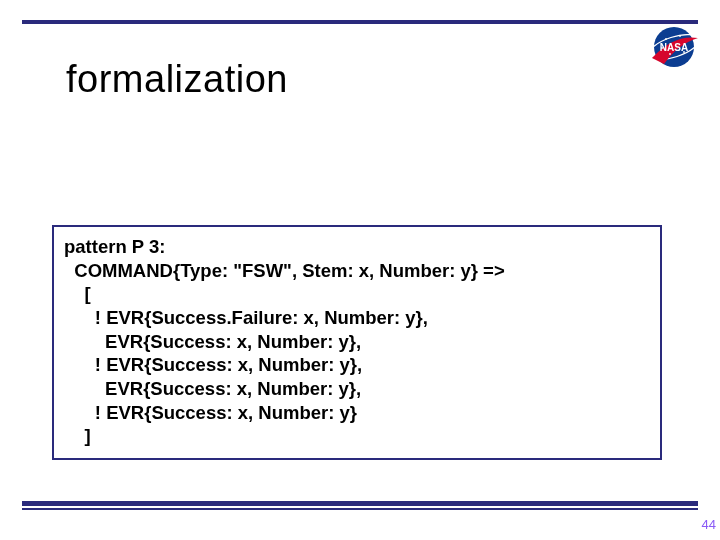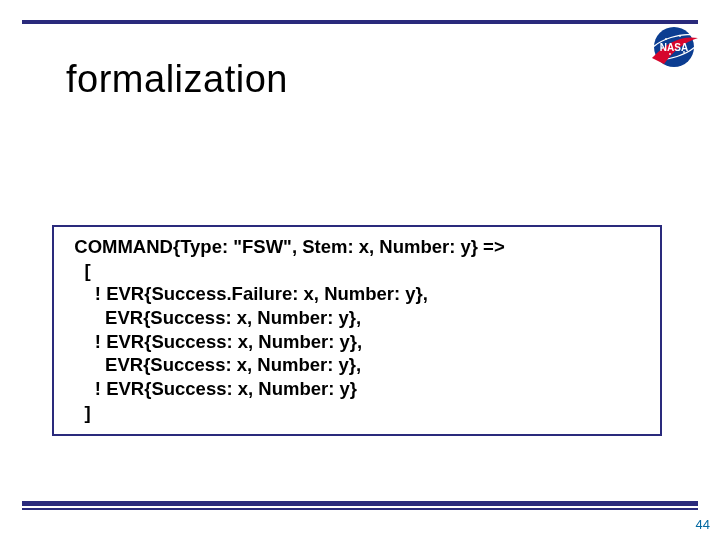--- a/index.html
+++ b/index.html
@@ -64,24 +64,24 @@
     height: 5px;
     background: #2a2a7c;
   }
   .bottom-rule-2 {
     height: 2px;
     background: #2a2a7c;
     margin-top: 2px;
   }
   .page-num {
     position: absolute;
-    right: 10px;
+    right: 4px;
     bottom: 8px;
     font-size: 13px;
-    color: #0369a1;
+    color: #8b5cf6;
   }
 </style>
 </head>
 <body>
 
 <div class="top-rule"></div>
 
 <div class="logo">
   <svg viewBox="0 0 56 46" width="56" height="46">
     <circle cx="28" cy="23" r="20" fill="#0b3d91"></circle>
@@ -92,20 +92,21 @@
     <circle cx="38" cy="28" r="0.9" fill="#fff"></circle>
     <circle cx="24" cy="30" r="0.9" fill="#fff"></circle>
     <circle cx="16" cy="24" r="0.9" fill="#fff"></circle>
     <text x="28" y="27" font-size="10" font-weight="bold" fill="#fff" text-anchor="middle" font-family="Arial">NASA</text>
   </svg>
 </div>
 
 <div class="title">formalization</div>
 
 <div class="code-box">
+  <div class="code-line">pattern P 3:</div>
   <div class="code-line">  COMMAND{Type: "FSW", Stem: x, Number: y} =&gt;</div>
   <div class="code-line">    [</div>
   <div class="code-line">      ! EVR{Success.Failure: x, Number: y},</div>
   <div class="code-line">        EVR{Success: x, Number: y},</div>
   <div class="code-line">      ! EVR{Success: x, Number: y},</div>
   <div class="code-line">        EVR{Success: x, Number: y},</div>
   <div class="code-line">      ! EVR{Success: x, Number: y}</div>
   <div class="code-line">    ]</div>
 </div>
 

